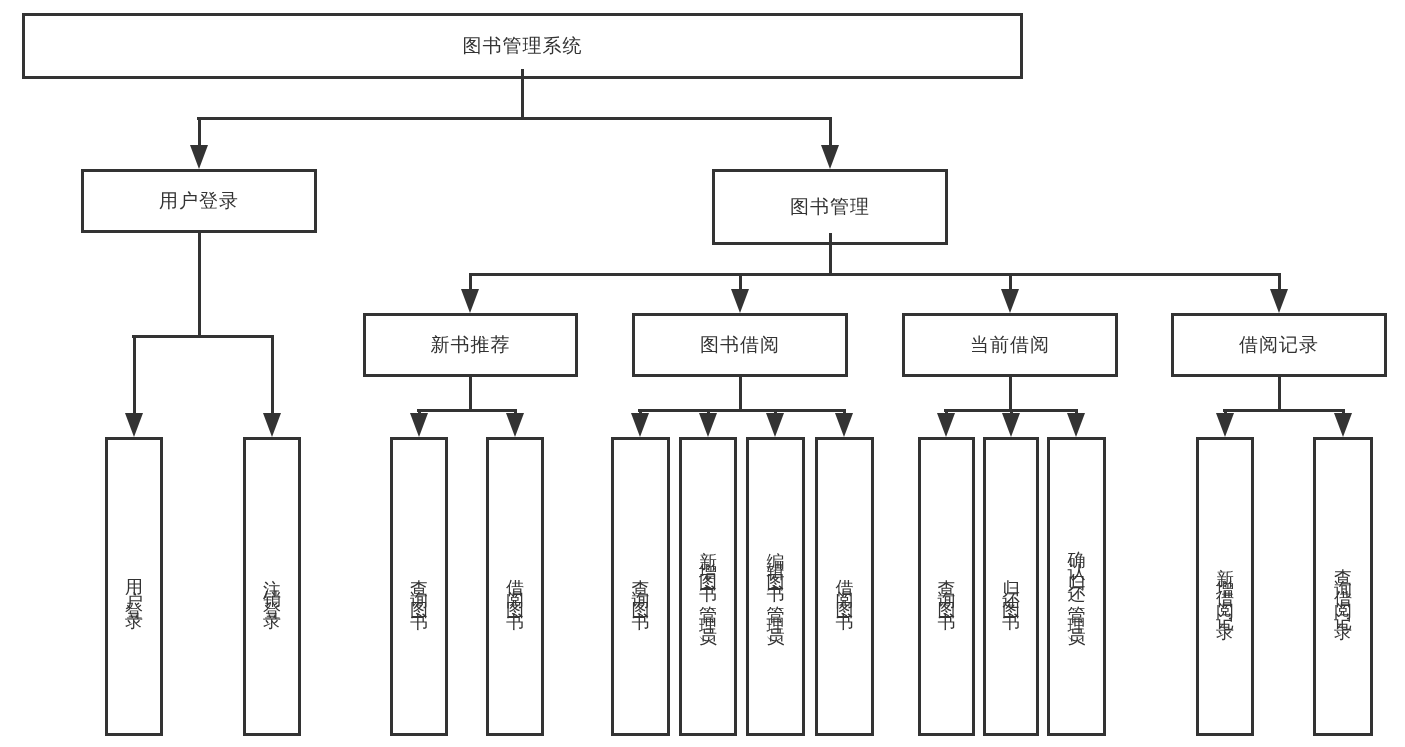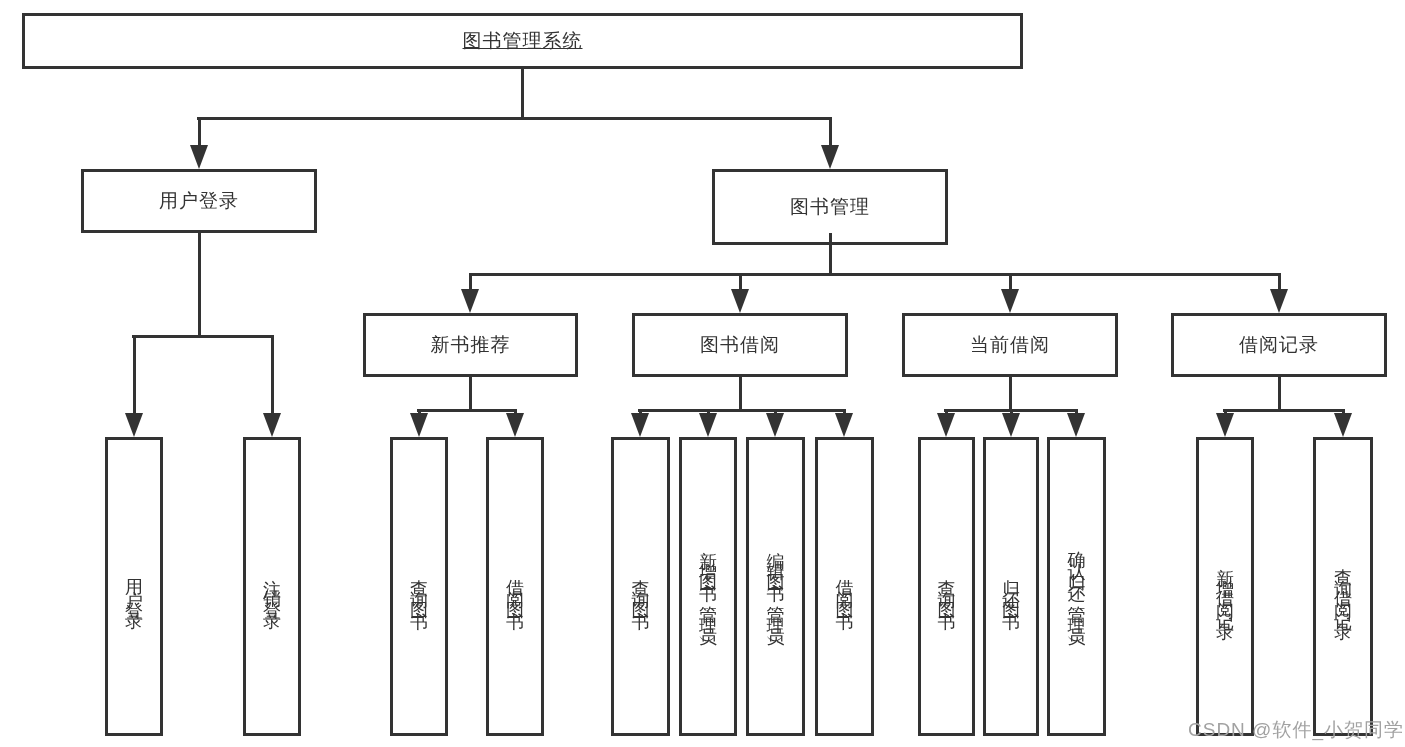--- a/index.html
+++ b/index.html
@@ -46,21 +46,21 @@
     color: #a2a2a2;
     letter-spacing: 1px;
     white-space: nowrap;
   }
 </style>
 </head>
 <body>
 
 <div class="canvas">
 
-  <div class="box hbox" style="left:22px; top:13px; width:1001px; height:56px;text-decoration:underline;">
+  <div class="box hbox" style="left:22px; top:13px; width:1001px; height:66px;">
     <span>图书管理系统</span>
   </div>
 
   <div class="box hbox" style="left:81px; top:169px; width:236px; height:64px;">
     <span>用户登录</span>
   </div>
   <div class="box hbox" style="left:712px; top:169px; width:236px; height:76px;">
     <span>图书管理</span>
   </div>
 
@@ -173,15 +173,14 @@
   <div class="vline" style="left:1075px; top:409px; height:4px;"></div>
   <div class="ahead" style="left:1067px; top:413px;"></div>
 
   <div class="vline" style="left:1278px; top:377px; height:32px;"></div>
   <div class="hline" style="left:1223px; top:409px; width:121px;"></div>
   <div class="vline" style="left:1224px; top:409px; height:4px;"></div>
   <div class="ahead" style="left:1216px; top:413px;"></div>
   <div class="vline" style="left:1342px; top:409px; height:4px;"></div>
   <div class="ahead" style="left:1334px; top:413px;"></div>
 
-  <div class="watermark">CSDN @软件_小贺同学</div>
 
 </div>
 
 </body></html>

